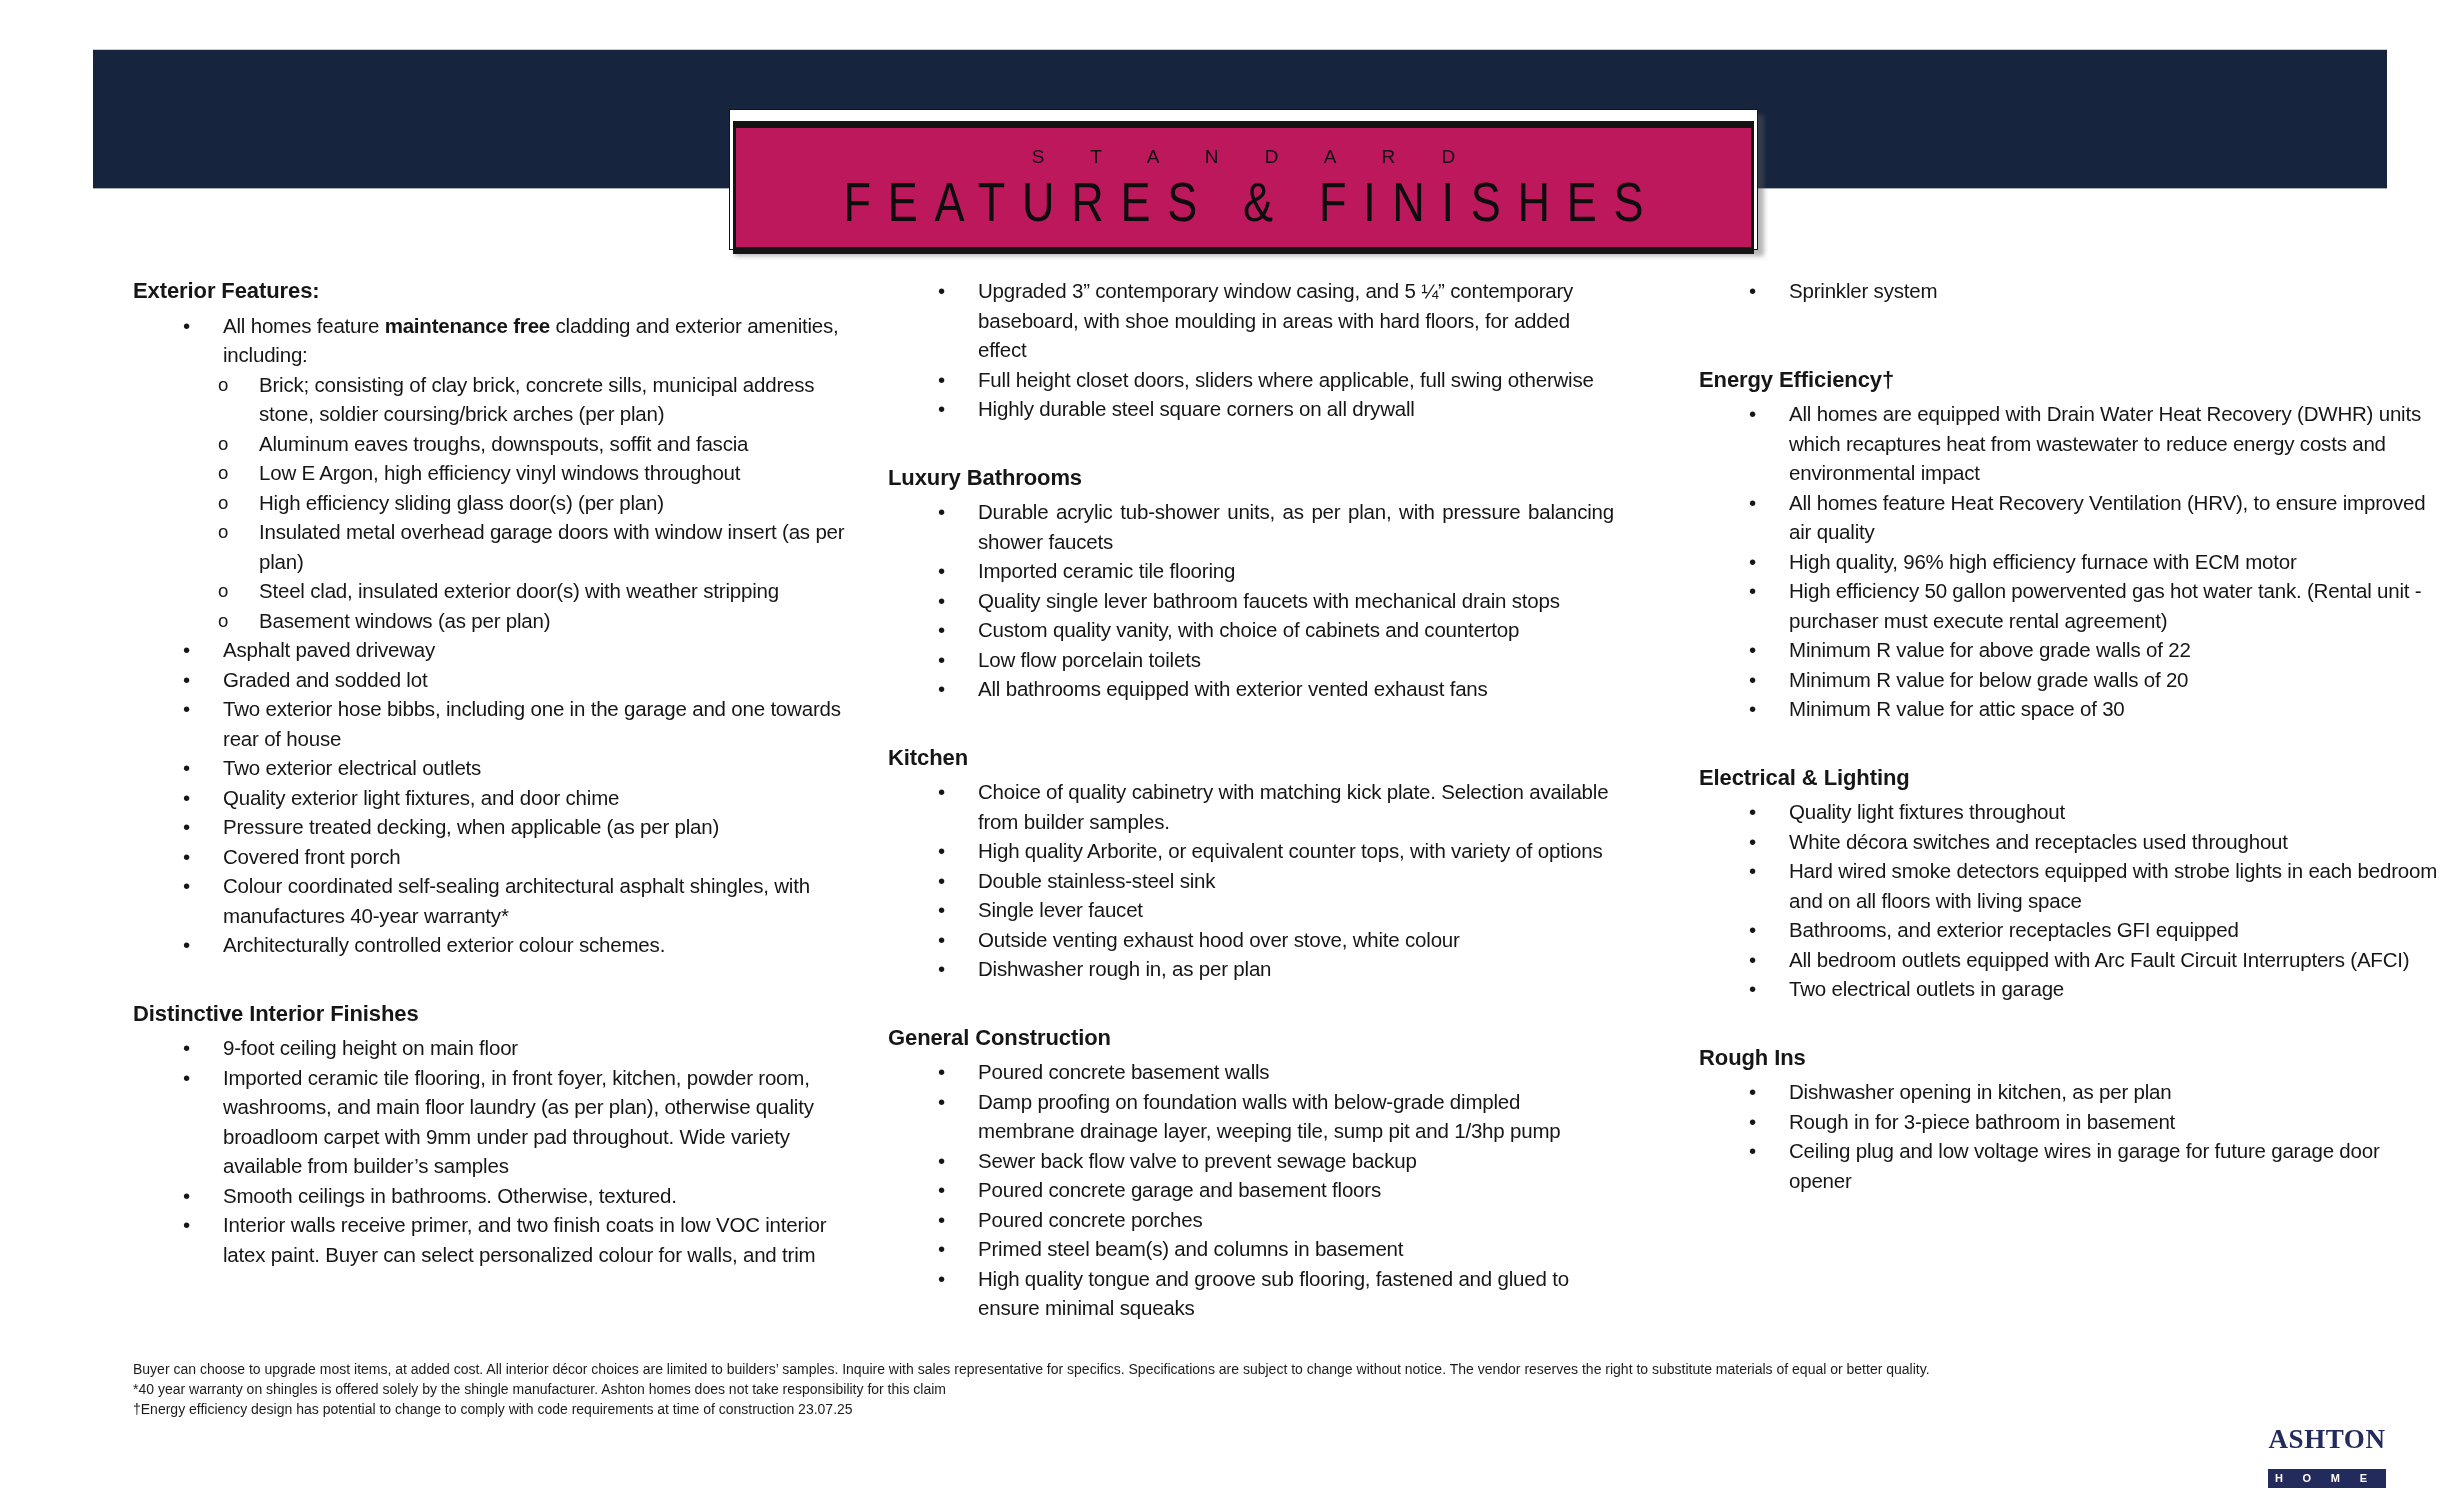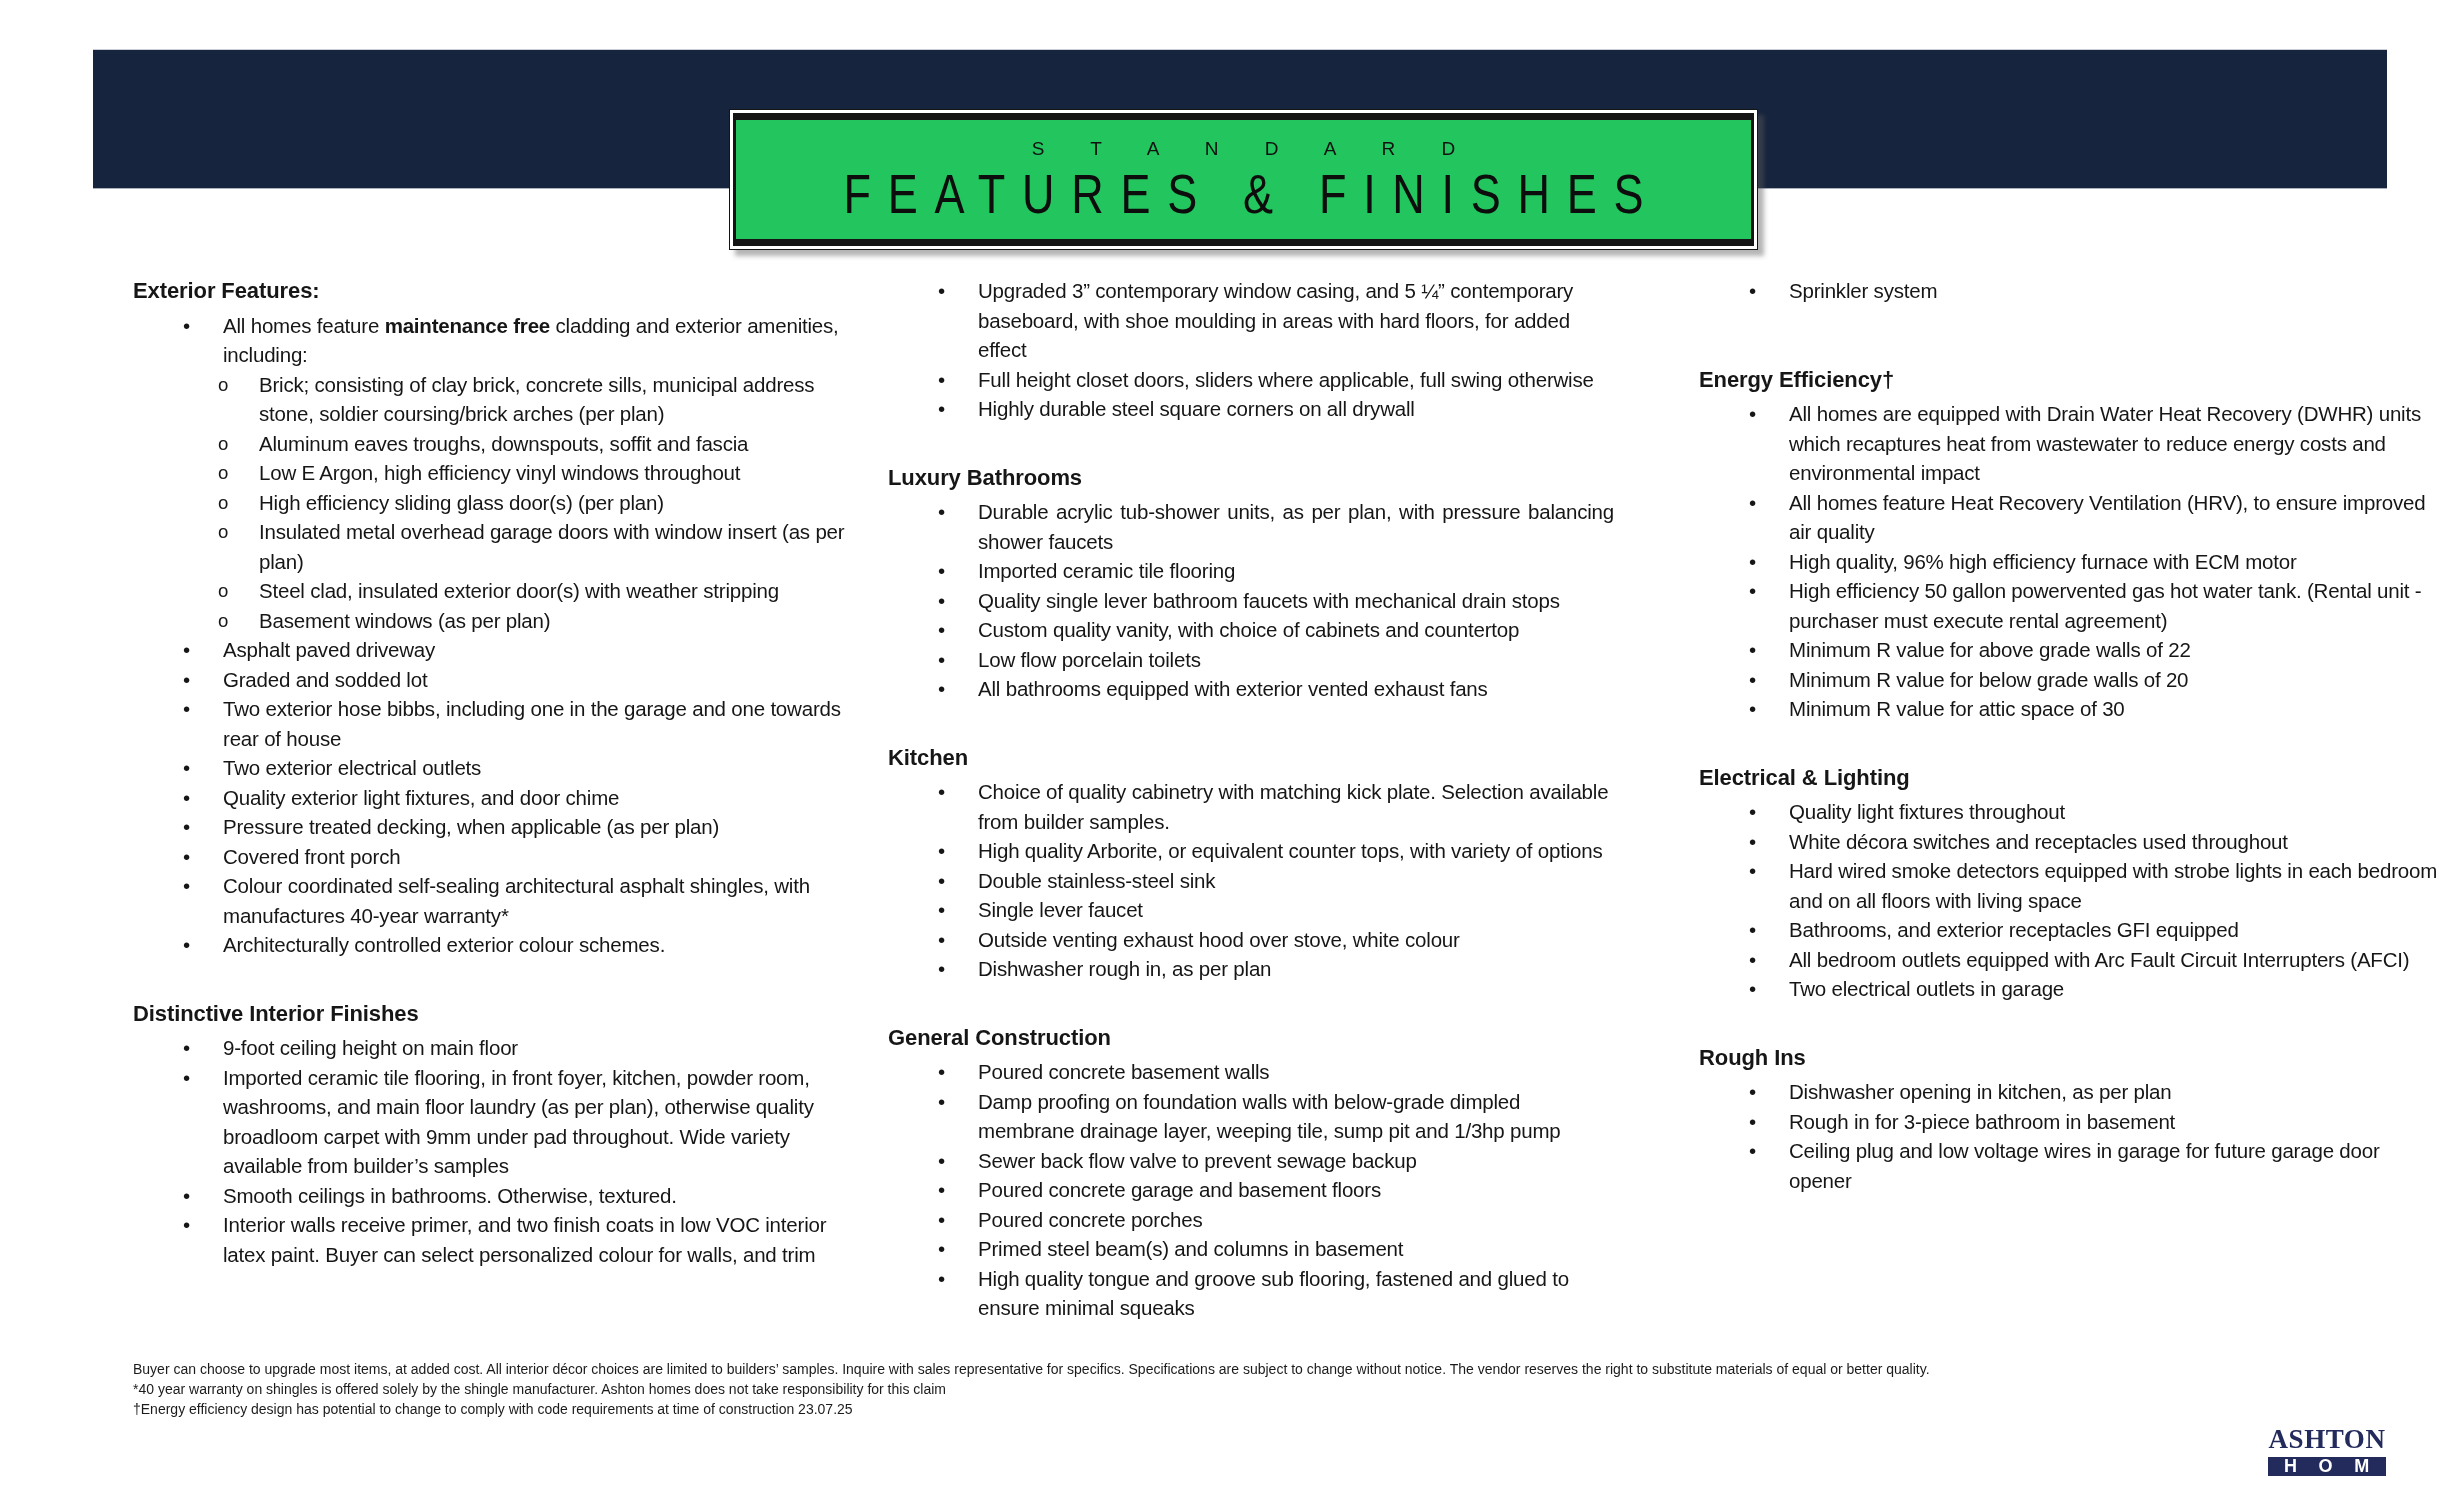--- a/index.html
+++ b/index.html
@@ -8,21 +8,21 @@
 
   
   #banner { position:absolute; left:93px; top:49px; width:2294px; height:140px;
             background:#16243d; border-top:1.3px solid #c9ced6; border-bottom:1.3px solid #aab0bc; }
   #titlebox { position:absolute; left:729px; top:109px; width:1029px; height:141px;
               background:#ffffff; border:1.9px solid #141414; padding:3.2px;
               box-shadow:6.4px 5.8px 4.5px rgba(90,90,90,0.45); }
   #titlebox-inner { width:100%; height:100%; border:7.7px solid #141414;
                     border-left-width:3.2px; border-right-width:3.2px;
                     display:flex; flex-direction:column; align-items:center; justify-content:center; gap:9px;
-                    background:#22c55e; }
+                    background:#be185d;margin-top:8px; }
   #title-kicker { font-size:19px; letter-spacing:20.5px; padding-left:20.5px; font-weight:500; color:#111; }
   #page-title  { font-size:45px; letter-spacing:16.7px; padding-left:16.7px; font-weight:400; color:#0d0d0d;
                  transform:scaleY(1.22); transform-origin:center; white-space:nowrap; }
 
   
   .col { position:absolute; top:276px; font-size:20.5px; line-height:29.5px; letter-spacing:-0.2px; }
   #col1 { left:133px;  width:717px; }
   #col2 { left:888px; width:726px; }
   #col3 { left:1699px; width:739px; }
   .section + .section { margin-top:39px; }
@@ -37,22 +37,22 @@
   .item[data-bind="columns.1.sections.1.items.0.text"] { text-align:justify; }
 
   
   #footnotes { position:absolute; left:133px; top:1359px; width:2058px;
                font-size:14px; line-height:20px; letter-spacing:0; color:#1b1b1b; }
 
   
   #logo { position:absolute; left:2268px; top:1427px; width:118px; text-align:center; }
   #logo-wordmark { font-family:"Liberation Serif","DejaVu Serif",serif; font-weight:bold;
                    font-size:27px; line-height:24.4px; color:#232a5c; letter-spacing:0.6px; white-space:nowrap; }
-  #logo-bar { margin-top:6px; background:#232a5c; color:#ffffff; font-weight:bold;
-              font-size:18px; line-height:19px; letter-spacing:8.3px; padding-left:16px; white-space:nowrap; }
+  #logo-bar { margin-top:18px; background:#232a5c; color:#ffffff; font-weight:bold;
+              font-size:11px; line-height:19px; letter-spacing:8.3px; padding-left:7px; white-space:nowrap; }
 </style>
 </head>
 <body>
 
 <div id="banner"></div>
 <div id="titlebox">
   <div id="titlebox-inner">
     <div id="title-kicker" data-bind="banner.kicker">S T A N D A R D</div>
     <div id="page-title" data-bind="banner.title">FEATURES &amp; FINISHES</div>
   </div>

